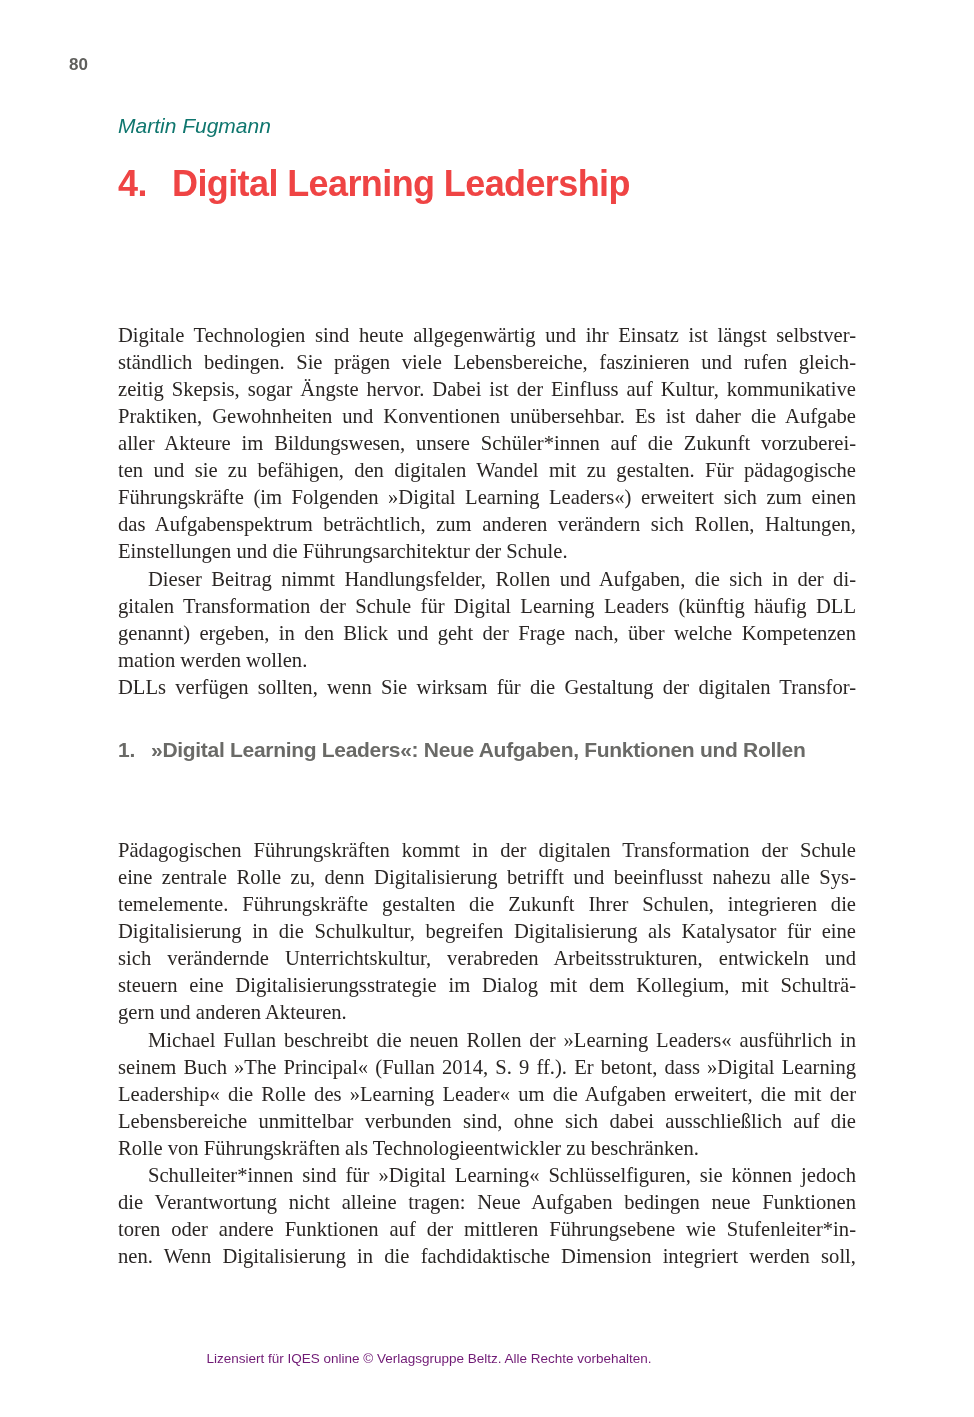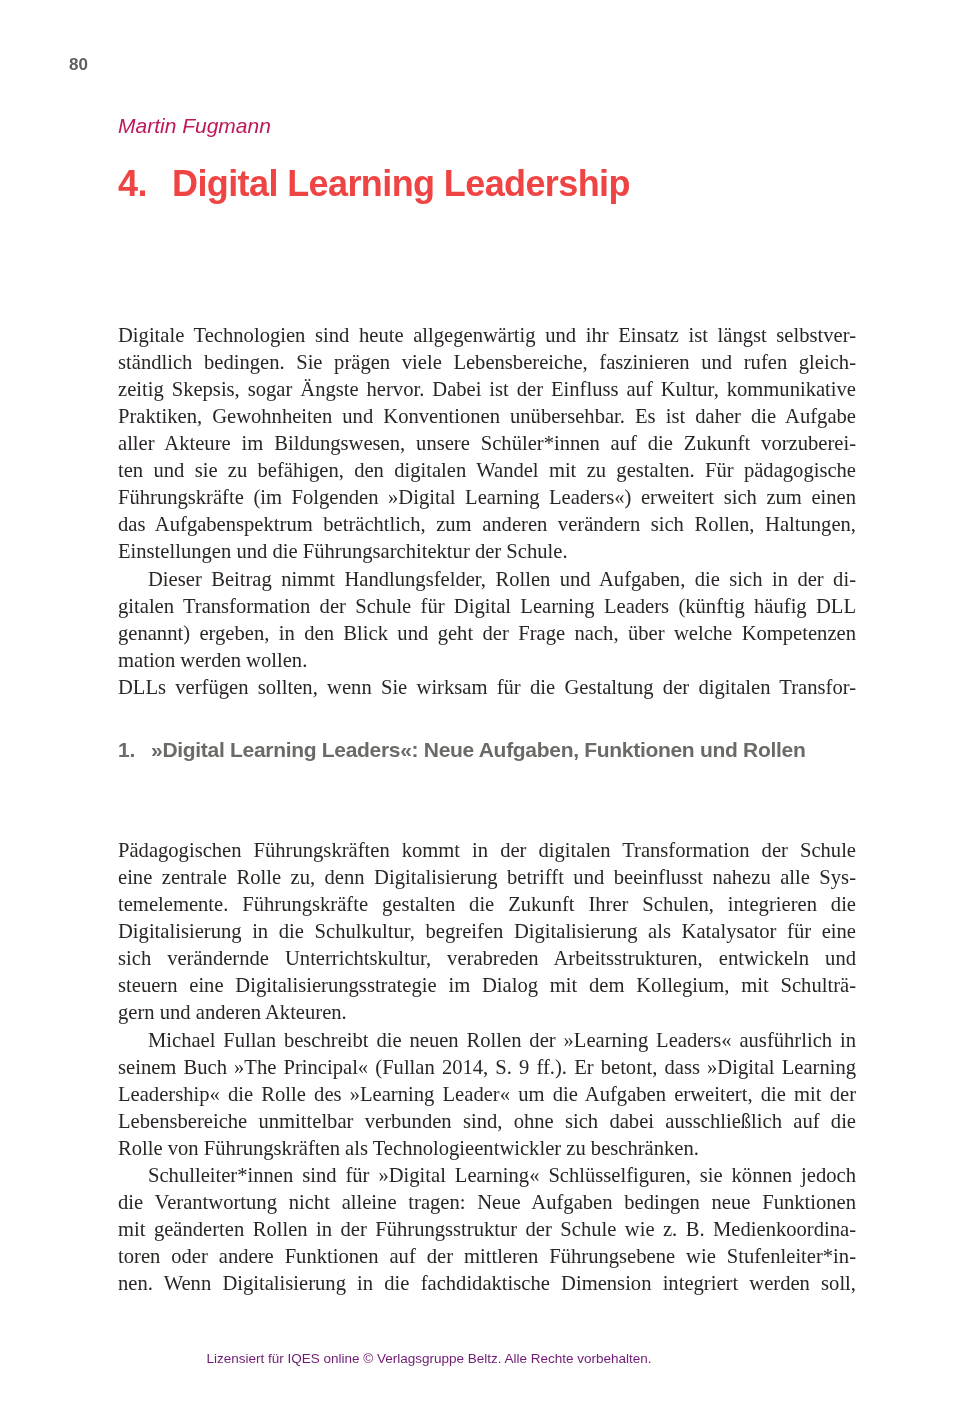--- a/index.html
+++ b/index.html
@@ -5,21 +5,21 @@
   html, body { margin: 0; padding: 0; background: #ffffff; }
   body { width: 974px; height: 1417px; position: relative; overflow: hidden; }
   .page-number {
     position: absolute; left: 69px; top: 55px;
     font-family: "Liberation Sans", sans-serif; font-weight: bold;
     font-size: 17px; color: #5f5f5c;
   }
   .author {
     position: absolute; left: 118px; top: 114px;
     font-family: "Liberation Sans", sans-serif; font-style: italic;
-    font-size: 21px; color: #be185d;
+    font-size: 21px; color: #0f766e;
   }
   .chapter-title {
     position: absolute; left: 118px; top: 163px; margin: 0;
     font-family: "Liberation Sans", sans-serif; font-weight: bold;
     font-size: 36px; color: #ef4444; letter-spacing: -0.6px; white-space: nowrap;
   }
   .chapter-title .num { display: inline-block; width: 54px; }
   .body-text {
     position: absolute; left: 118px; width: 738px;
     font-family: "Liberation Serif", serif; font-size: 20.6px;
@@ -95,18 +95,17 @@
   <span class="line indent">Michael Fullan beschreibt die neuen Rollen der »Learning Leaders« ausführlich in</span>
   <span class="line">seinem Buch »The Principal« (Fullan 2014, S. 9 ff.). Er betont, dass »Digital Learning</span>
   <span class="line">Leadership« die Rolle des »Learning Leader« um die Aufgaben erweitert, die mit der</span>
   <span class="line">Lebensbereiche unmittelbar verbunden sind, ohne sich dabei ausschließlich auf die</span>
   <span class="line last">Rolle von Führungskräften als Technologieentwickler zu beschränken.</span>
 </div>
 
 <div class="body-text p5">
   <span class="line indent">Schulleiter*innen sind für »Digital Learning« Schlüsselfiguren, sie können jedoch</span>
   <span class="line">die Verantwortung nicht alleine tragen: Neue Aufgaben bedingen neue Funktionen</span>
-  <span class="line">mit geänderten Rollen in der Führungsstruktur der Schule wie z. B. Medienkoordina-</span>
   <span class="line">toren oder andere Funktionen auf der mittleren Führungsebene wie Stufenleiter*in-</span>
   <span class="line">nen. Wenn Digitalisierung in die fachdidaktische Dimension integriert werden soll,</span>
 </div>
 
 <div class="footer">Lizensiert für IQES online © Verlagsgruppe Beltz. Alle Rechte vorbehalten.</div>
 
 </body></html>

